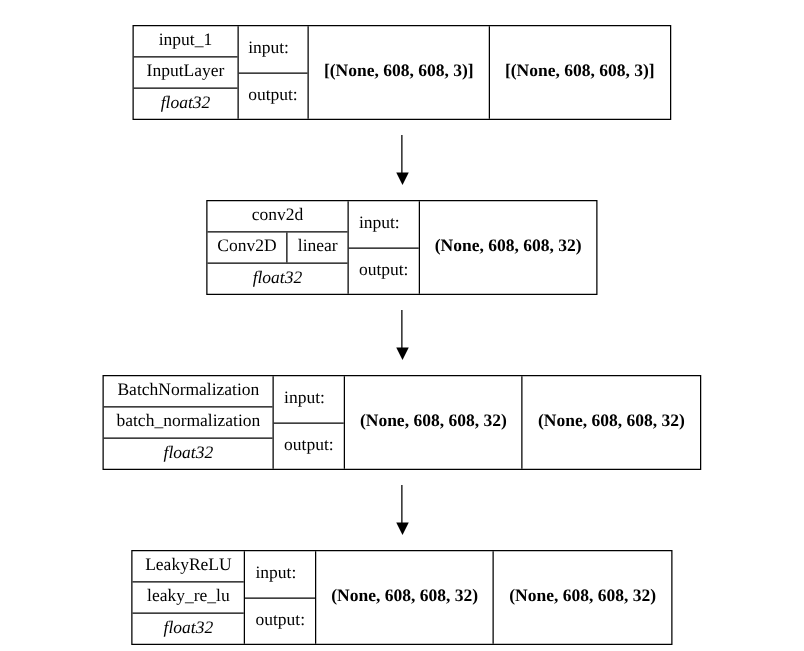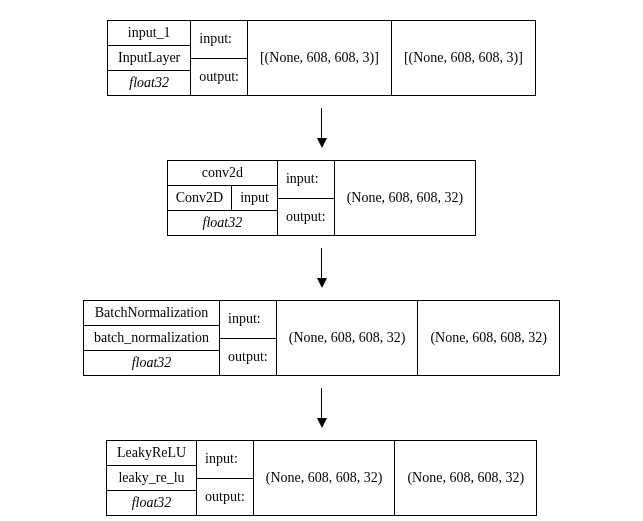--- a/index.html
+++ b/index.html
@@ -55,20 +55,21 @@
     padding: 4px 8px;
     border-bottom: 1px solid #000;
   }
   .col-io .iocell:last-child { border-bottom: none; text-align: right; }
   .col-shape {
     display: flex;
     align-items: center;
     padding: 4px 12px;
     border-right: 1px solid #000;
     white-space: nowrap;
+    font-weight: bold;
   }
   .col-shape:last-child { border-right: none; }
   .arrow-wrap {
     display: flex;
     flex-direction: column;
     align-items: center;
     height: 40px;
     justify-content: center;
   }
   .arrow-line {
@@ -111,21 +112,21 @@
   <div class="arrow-wrap">
     <div class="arrow-line"></div>
       <div class="arrow-head"></div>
   </div>
 
   <div class="node">
     <div class="col-left">
       <div class="cell">conv2d</div>
       <div class="cell split-row" style="padding:0;">
         <div class="subcell">Conv2D</div>
-        <div class="subcell">input</div>
+        <div class="subcell">linear</div>
       </div>
       <div class="cell">float32</div>
     </div>
     <div class="col-io">
       <div class="iocell">input:</div>
       <div class="iocell">output:</div>
     </div>
     <div class="col-shape">(None, 608, 608, 32)</div>
   </div>
 

